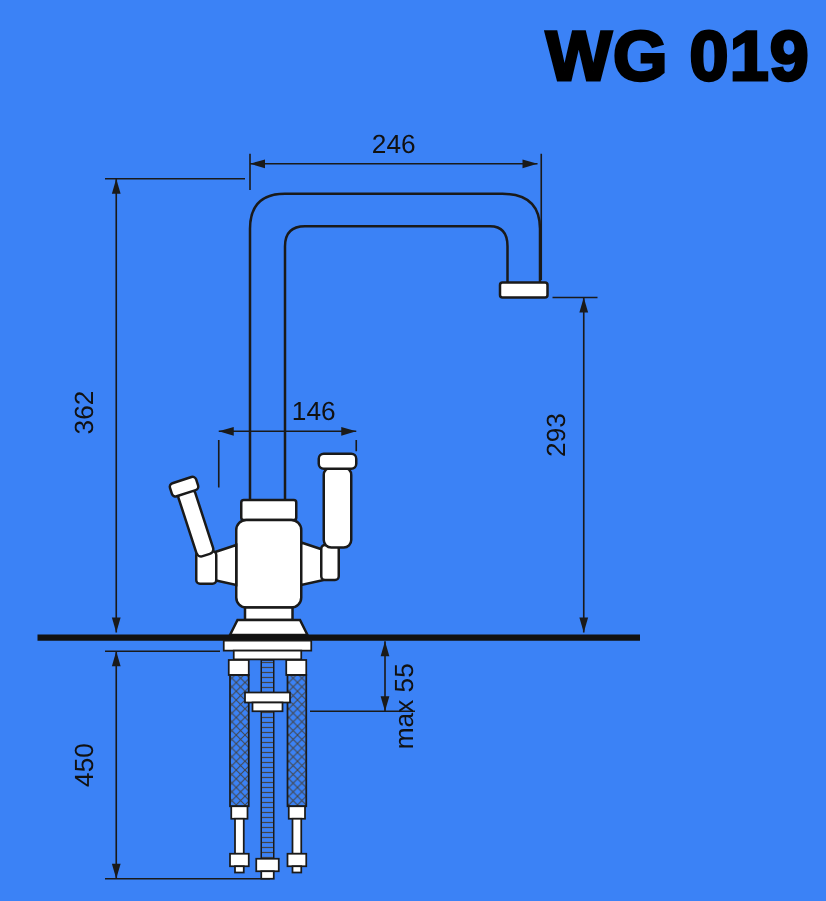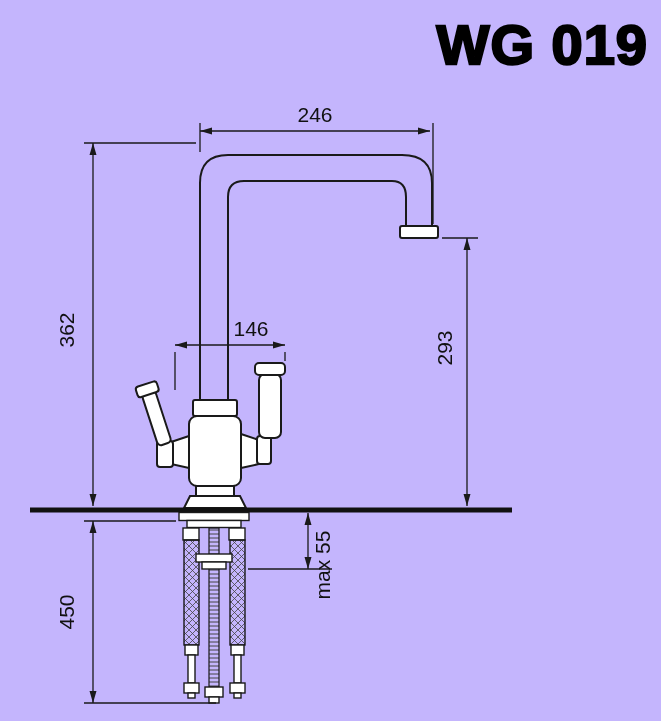--- a/index.html
+++ b/index.html
@@ -1,16 +1,16 @@
 <!DOCTYPE html>
 <html><head>
 <meta charset="utf-8">
 <style>
   html,body{margin:0;padding:0;background:#fff;}
-  .page{width:661px;height:721px;position:relative;background:#c4b5fd;overflow:hidden;
+  .page{width:661px;height:721px;position:relative;background:#3b82f6;overflow:hidden;
         font-family:"Liberation Sans",sans-serif;}
   svg{display:block;}
   .title-text{font-family:"Liberation Sans",sans-serif;font-weight:bold;font-size:56px;
         letter-spacing:1px;fill:#000;stroke:#000;stroke-width:2.4px;paint-order:stroke;}
   .dim-text{font-family:"Liberation Sans",sans-serif;font-size:21px;fill:#111;}
   .dl{stroke:#1a1a1a;stroke-width:1.3;fill:none;}
   .ah{fill:#1a1a1a;stroke:none;}
   .ol{stroke:#1a1a1a;stroke-width:2;fill:none;}
   .of{stroke:#1a1a1a;stroke-width:2;fill:#fff;}
   .hw{stroke:#1a1a1a;stroke-width:1.4;fill:#fff;}

